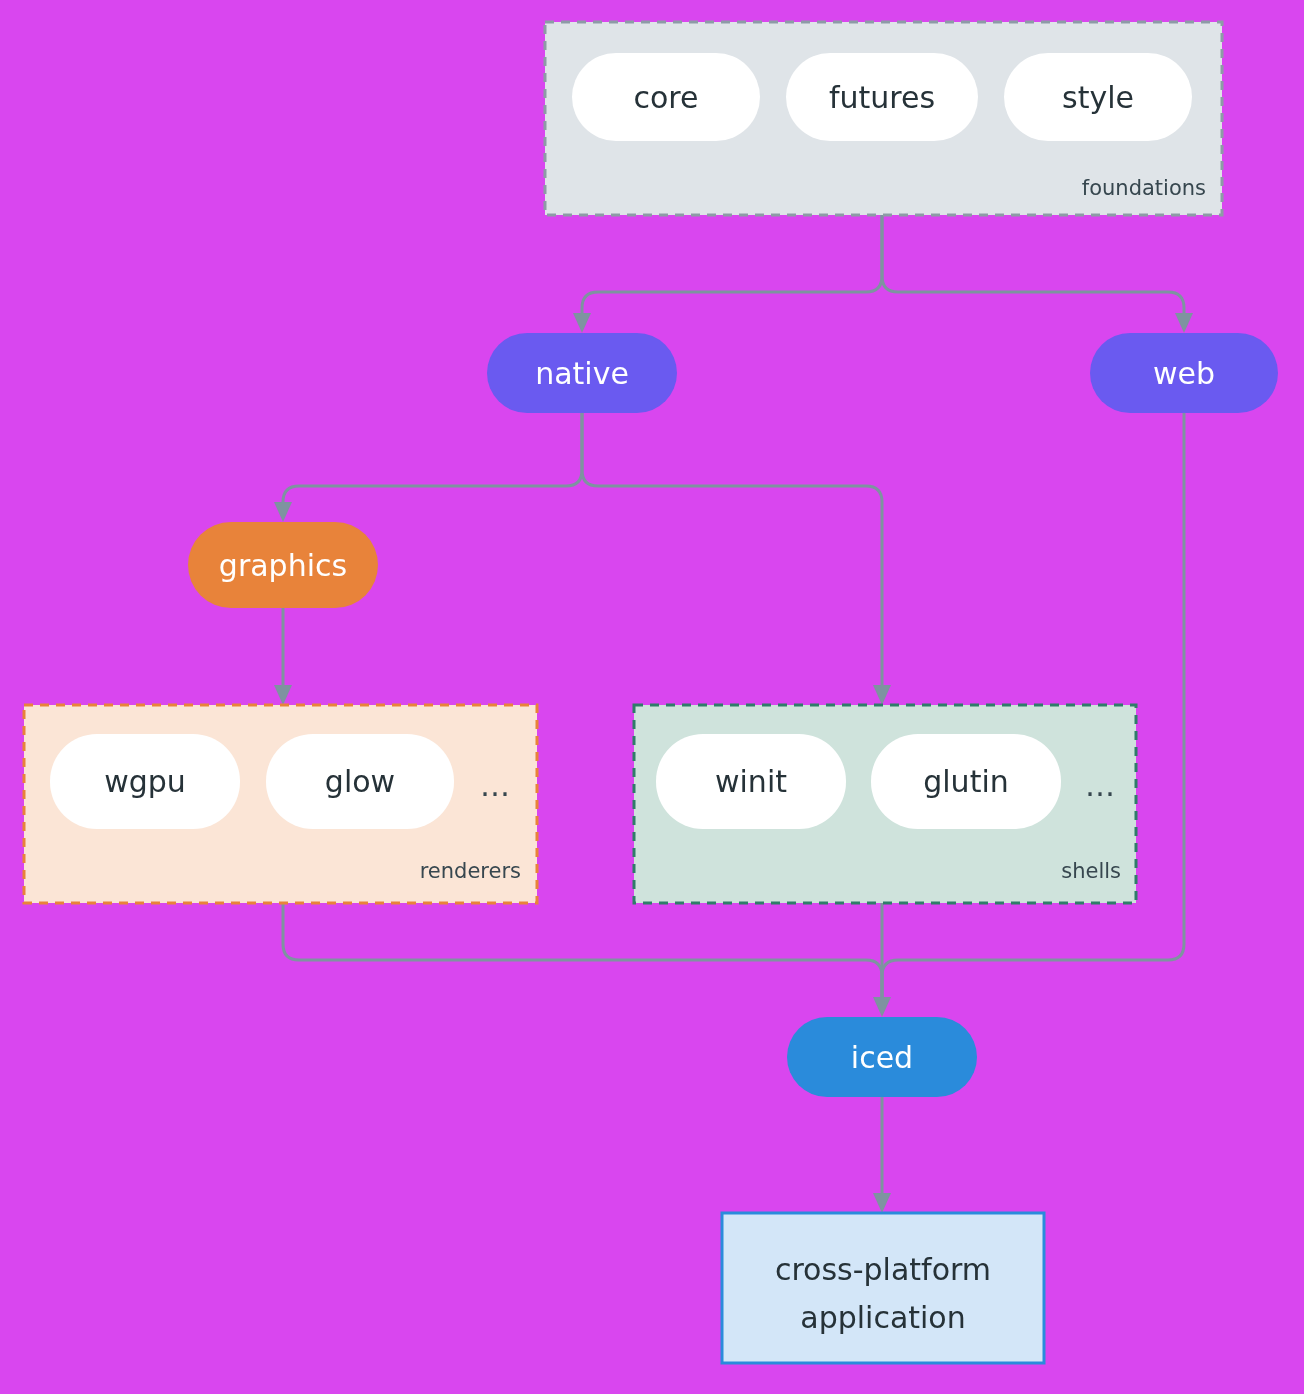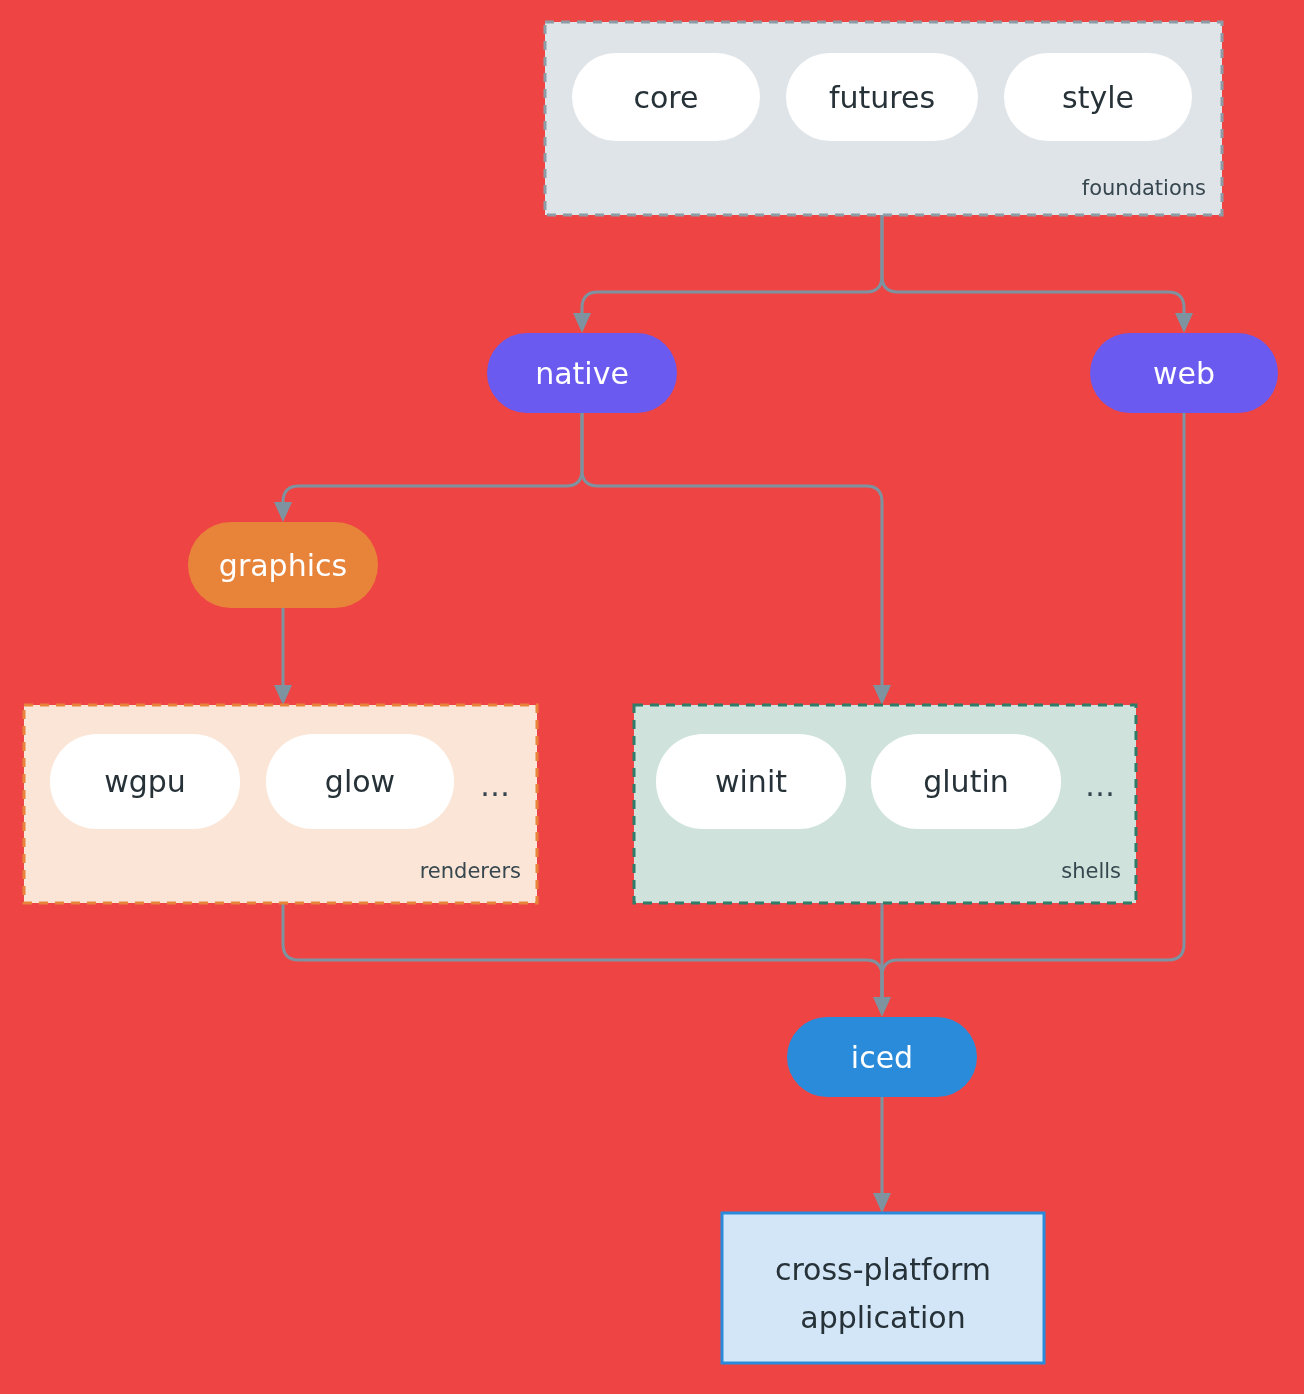--- a/index.html
+++ b/index.html
@@ -10,21 +10,21 @@
   body {
     width: 1304px;
     height: 1394px;
     overflow: hidden;
     font-family: "DejaVu Sans", sans-serif;
   }
   #diagram-root {
     position: relative;
     width: 1304px;
     height: 1394px;
-    background: #ef4444;
+    background: #d946ef;
   }
   svg.diagram {
     display: block;
     width: 1304px;
     height: 1394px;
   }
   .cluster-rect {
     stroke-width: 3;
     stroke-dasharray: 9 7;
   }

